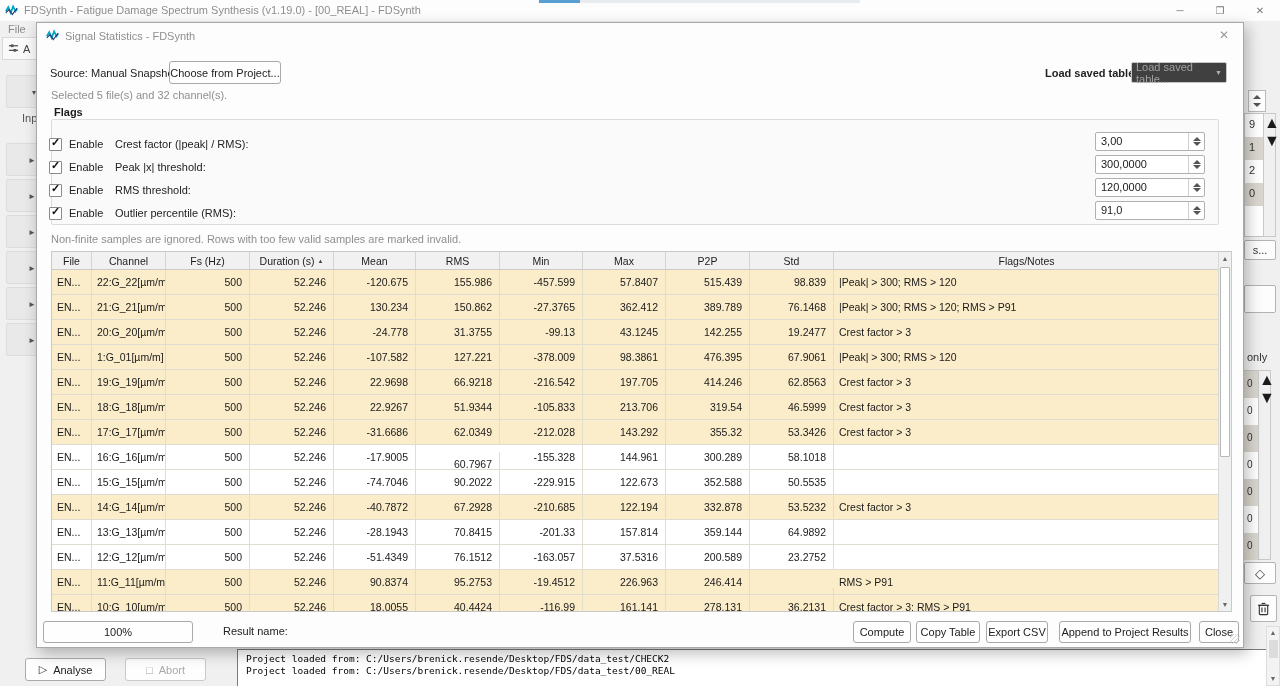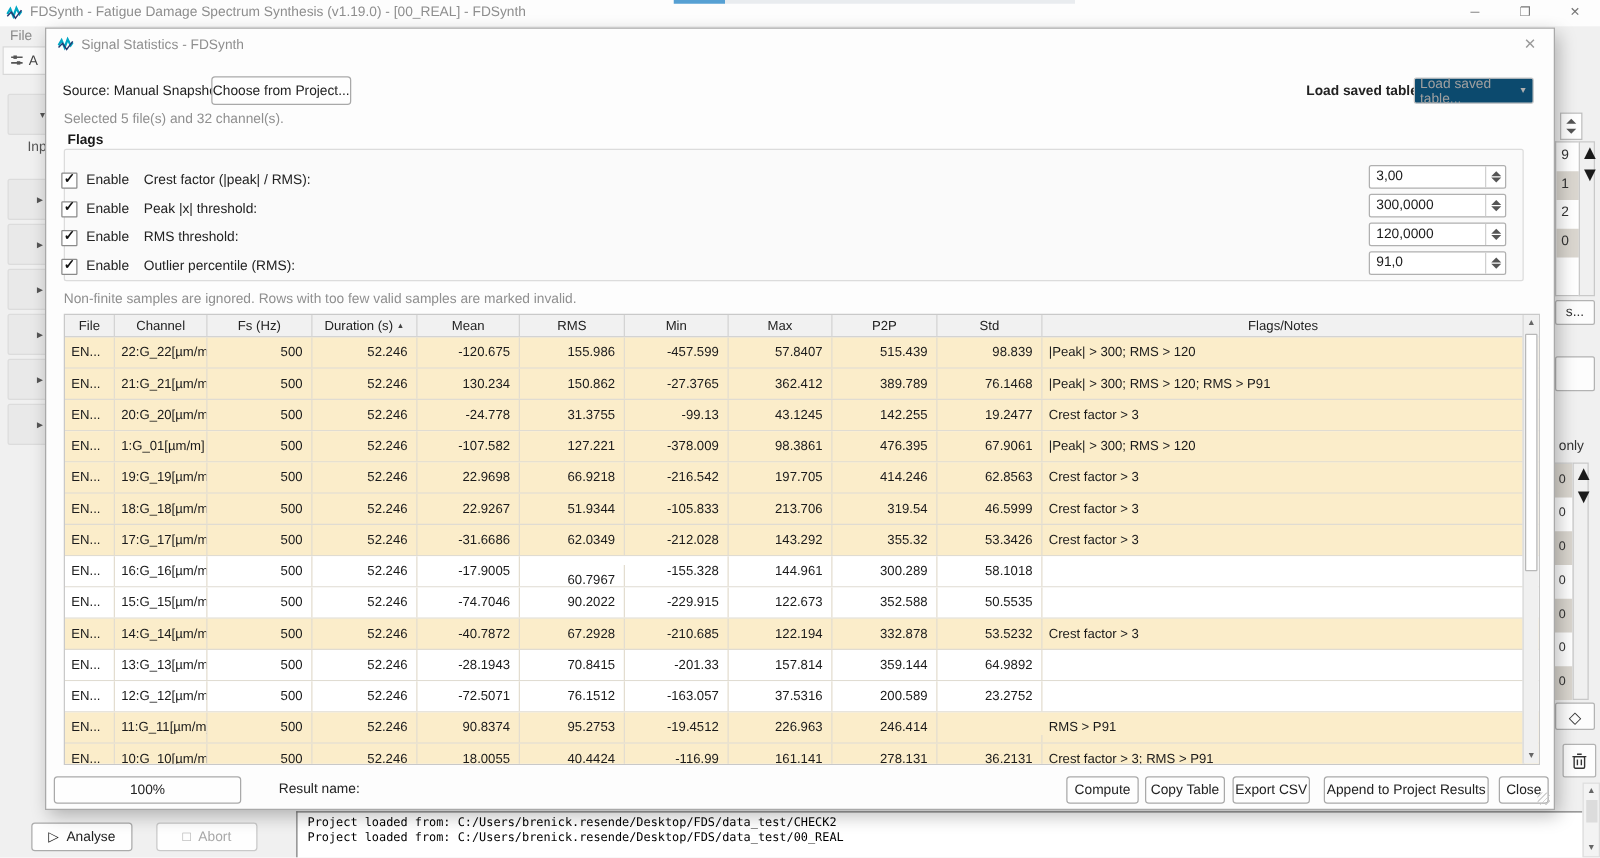--- a/index.html
+++ b/index.html
@@ -39,21 +39,21 @@
   .rp-lower .it { height:27px; font-size:10px; color:#333; padding:7px 0 0 3px; }
   .rp-lower .it.sel { background:#dad6cf; }
 
   
   .dialog { position:absolute; left:36px; top:22px; width:1208px; height:626px; background:#fdfdfd; border:1px solid #a9a9a9; box-shadow:3px 5px 14px rgba(0,0,0,.28); z-index:10; }
   .dlg-title { position:absolute; left:28px; top:7px; font-size:11px; color:#8f8f8f; }
   .dlg-close { position:absolute; right:10px; top:5px; font-size:12px; color:#9a9a9a; width:18px; text-align:center; }
   .dlg-label { position:absolute; font-size:11px; color:#222; white-space:nowrap; }
   .dlg-label.dim { color:#8f8f8f; }
   .btn { position:absolute; background:#fefefe; border:1px solid #a9a9a9; border-radius:3px; font-size:11px; color:#222; display:flex; align-items:center; justify-content:center; white-space:nowrap; }
-  .combo { position:absolute; background:#0c4a6e; border:1px solid #c6c6c6; border-radius:2px; font-size:11px; color:#a0a0a0; display:flex; align-items:center; padding:0 4px; }
+  .combo { position:absolute; background:#404040; border:1px solid #c6c6c6; border-radius:2px; font-size:11px; color:#a0a0a0; display:flex; align-items:center; padding:0 4px; }
   .combo .dd { margin-left:auto; font-size:7px; color:#b0b0b0; }
 
   .groupbox { position:absolute; left:14px; top:96px; width:1168px; height:106px; border:1px solid #dcdcdc; border-radius:2px; background:#fafafa; }
   .groupbox-title { position:absolute; left:14px; top:83px; font-size:11px; font-weight:bold; color:#1a1a1a; background:#fdfdfd; padding:0 3px; }
   .flag-row { position:absolute; left:0; width:100%; height:22px; }
   .checkbox { position:absolute; left:12px; top:3px; width:13px; height:13px; background:#fff; border:1px solid #8a8a8a; border-radius:1px; }
   .checkbox .mark { position:absolute; left:1px; top:-3px; font-size:11px; font-weight:bold; color:#111; }
   .flag-enable { position:absolute; left:32px; top:3px; font-size:11px; color:#222; }
   .flag-name { position:absolute; left:78px; top:3px; font-size:11px; color:#222; }
   .spinbox { position:absolute; left:1058px; width:110px; height:19px; background:#fff; border:1px solid #b0b0b0; border-radius:2px; font-size:11px; }
@@ -466,21 +466,21 @@
           <div class="td num" style="width: 83px;">157.814</div>
           <div class="td num" style="width: 84px;">359.144</div>
           <div class="td num" style="width: 84px;">64.9892</div>
           <div class="td txt" style="width: 386px;"></div>
         </div>
         <div class="t-row">
           <div class="td txt" style="width: 40px;">EN...</div>
           <div class="td txt" style="width: 74px;">12:G_12[µm/m]</div>
           <div class="td num" style="width: 84px;">500</div>
           <div class="td num" style="width: 84px;">52.246</div>
-          <div class="td num" style="width: 82px;">-72.5071</div>
+          <div class="td num" style="width: 82px;">-51.4349</div>
           <div class="td num" style="width: 84px;">76.1512</div>
           <div class="td num" style="width: 83px;">-163.057</div>
           <div class="td num" style="width: 83px;">37.5316</div>
           <div class="td num" style="width: 84px;">200.589</div>
           <div class="td num" style="width: 84px;">23.2752</div>
           <div class="td txt" style="width: 386px;"></div>
         </div>
         <div class="t-row hl">
           <div class="td txt" style="width: 40px;">EN...</div>
           <div class="td txt" style="width: 74px;">11:G_11[µm/m]</div>

